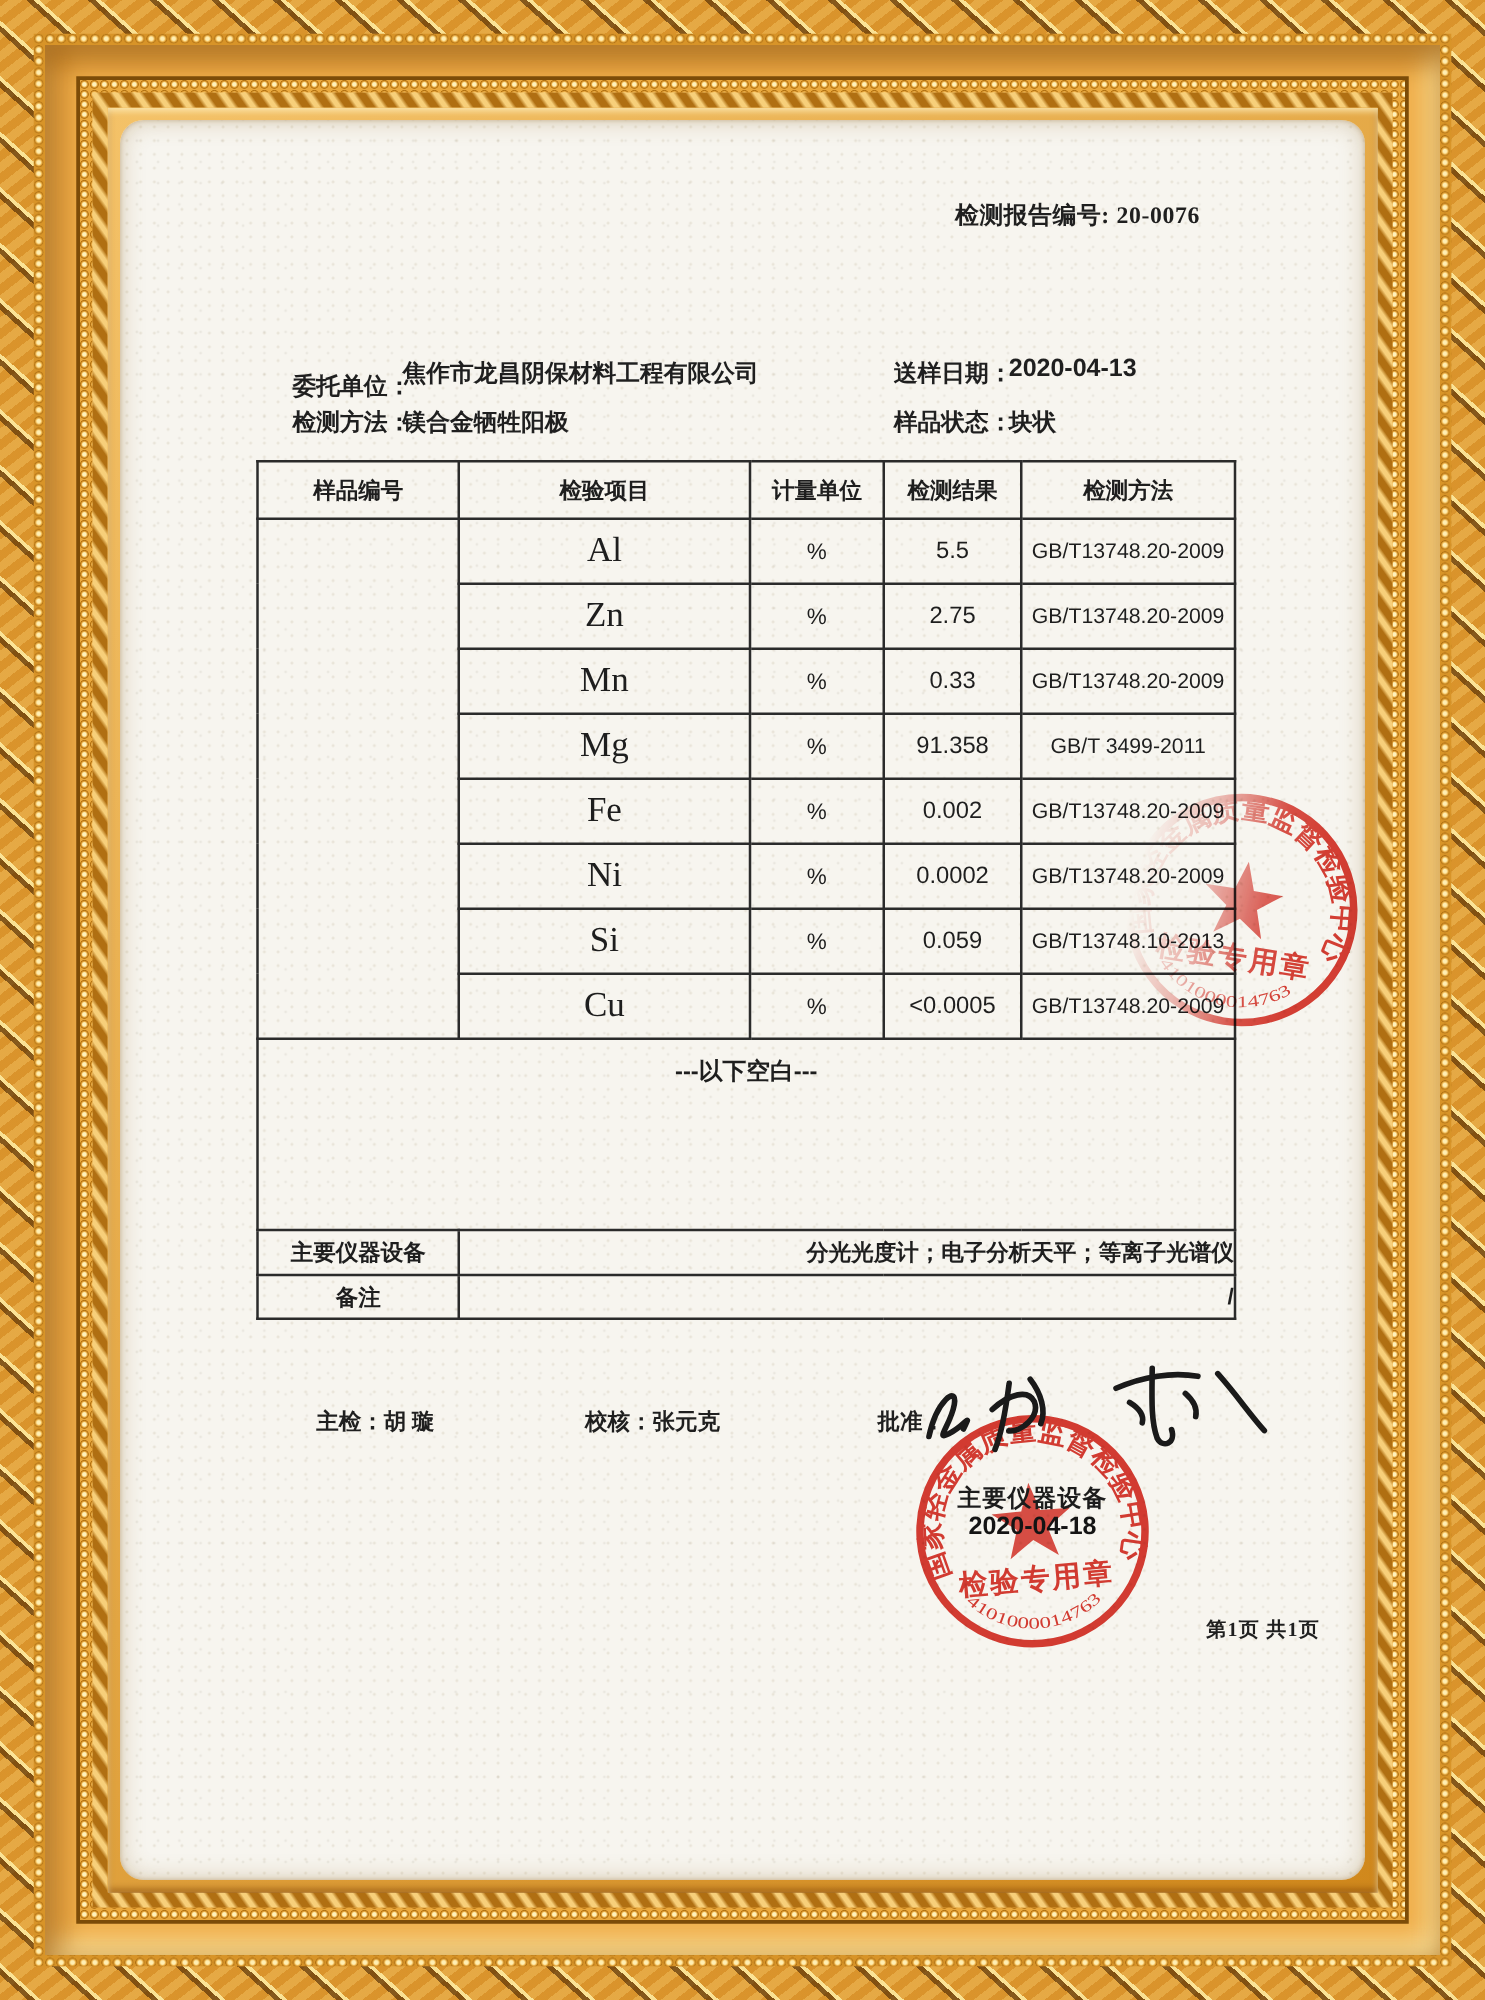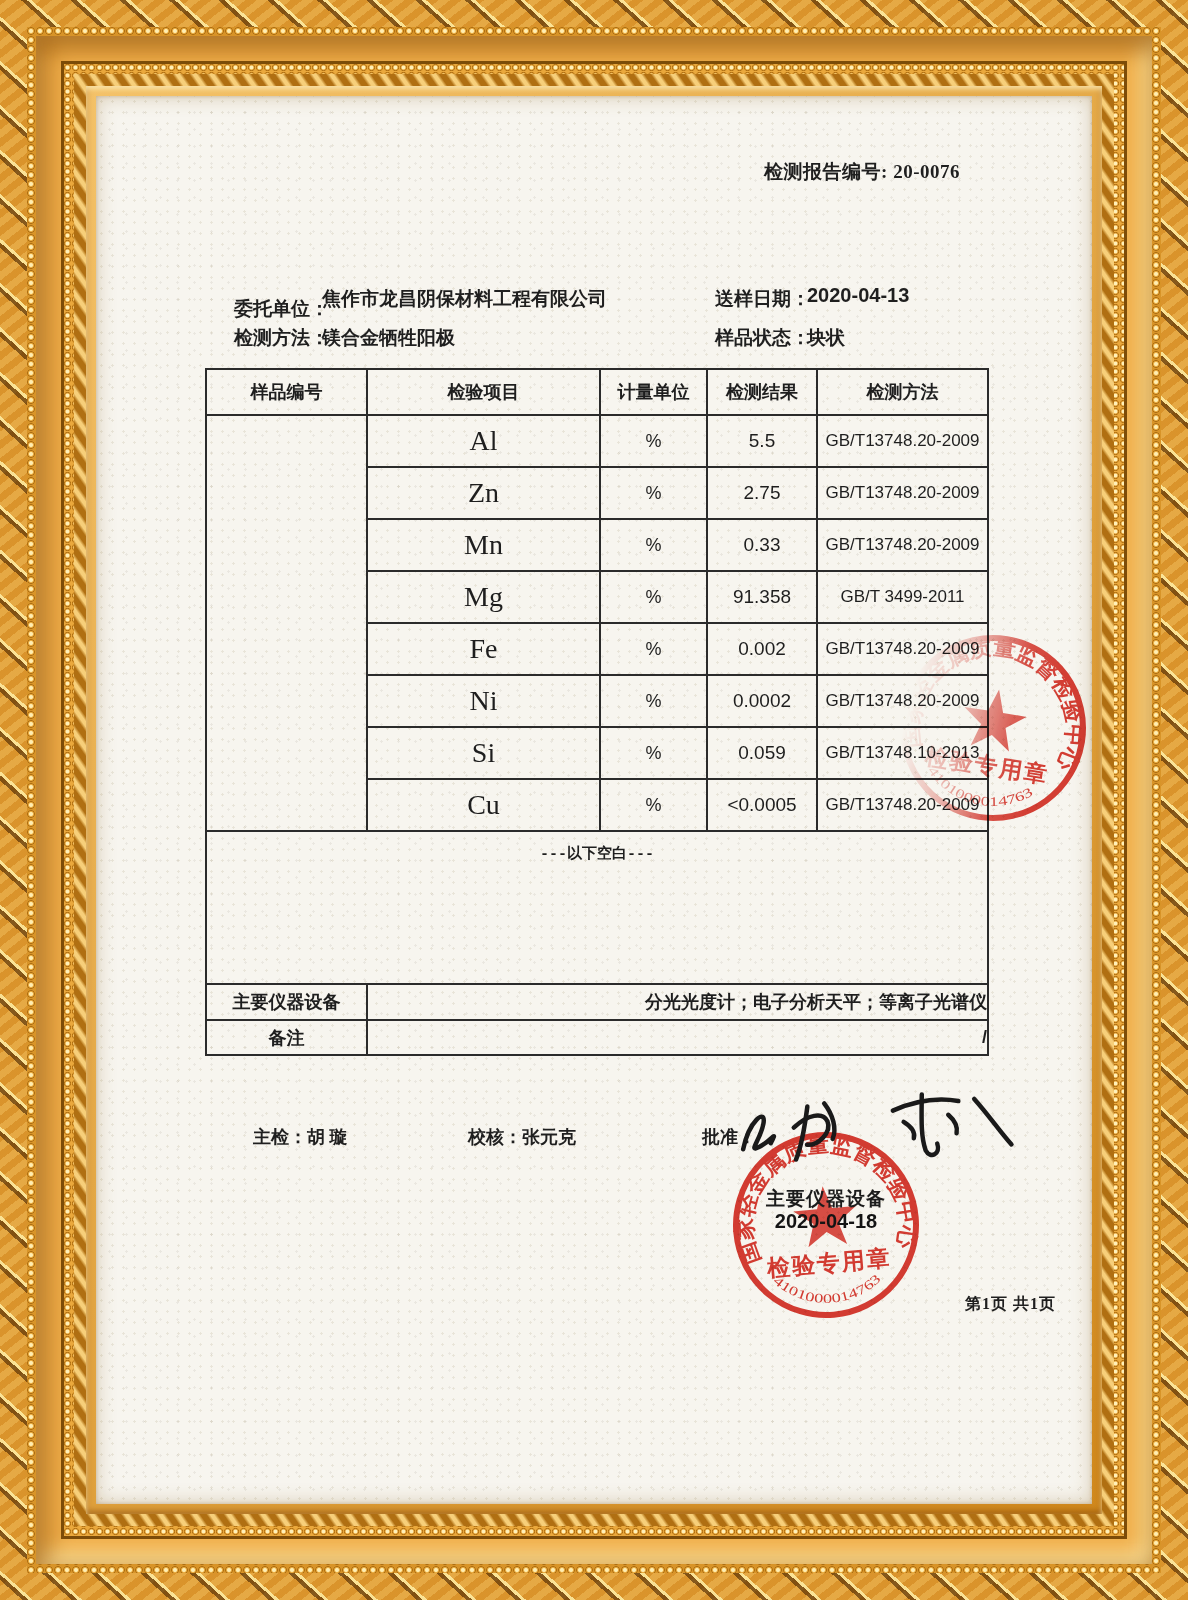--- a/index.html
+++ b/index.html
@@ -52,43 +52,44 @@
   .paper{
     position:relative;width:100%;height:100%;overflow:hidden;
     background-color:#f7f5ef;
     background-image:
       radial-gradient(rgba(160,140,100,.16) 1px, rgba(0,0,0,0) 1.4px),
       radial-gradient(rgba(120,110,90,.10) 1px, rgba(0,0,0,0) 1.3px);
     background-size:11px 11px,17px 17px;
     background-position:0 0,5px 8px;
     box-shadow:inset 0 0 20px rgba(140,95,25,.30), inset 0 0 4px rgba(140,95,25,.35);
     color:#1f1f1f;
+    border-radius:19px;
   }
   .abs{position:absolute;}
   .report-no{top:63px;right:132px;font-size:19px;font-weight:600;letter-spacing:.5px;}
   .title{
     top:114px;left:50%;transform:translateX(-50%);
     font-size:29px;font-weight:700;letter-spacing:1.5px;white-space:nowrap;
     border-bottom:2.5px solid #1a1a1a;padding:0 4px 5px 4px;color:#141414;
   }
   .f-label,.f-value{font-size:19px;font-weight:600;white-space:nowrap;}
   .sans{font-family:"Liberation Sans","DejaVu Sans",sans-serif;}
   .date-val{font-size:20px;font-weight:700;}
   
   .results{left:109px;top:272px;z-index:2;}
   table{border-collapse:collapse;table-layout:fixed;width:782px;}
   td{border:2px solid #2b2b2b;text-align:center;vertical-align:middle;padding:0;
-     font-family:Liberation Mono, monospace;color:#1e1e1e;}
+     font-family:Liberation Sans, sans-serif;color:#1e1e1e;}
   tr.hdr td{height:44px;font-size:18px;font-weight:600;}
   tr.data td{height:50px;}
   td.item{font-family:Liberation Serif, serif;font-size:28px;}
   td.unit{font-family:"Liberation Sans","DejaVu Sans",sans-serif;font-size:18px;}
   td.result{font-family:"Liberation Sans","DejaVu Sans",sans-serif;font-size:19px;}
   td.method{font-family:"Liberation Sans","DejaVu Sans",sans-serif;font-size:17px;}
-  td.blank-cell{height:139px;vertical-align:top;padding-top:12px;font-size:15px;font-weight:600;text-align:center;}
+  td.blank-cell{height:139px;vertical-align:top;padding-top:12px;font-size:19px;font-weight:600;text-align:center;}
   tr.instr td{height:34px;font-size:18px;font-weight:600;}
   tr.rem td{height:33px;font-size:18px;font-weight:600;}
   td.lval{text-align:right;padding-left:12px;}
   
   .note{left:132px;top:940px;font-size:17.5px;font-weight:600;letter-spacing:.5px;}
   .sig{top:1029px;font-size:18px;font-weight:600;white-space:nowrap;}
   .footer{left:869px;top:1198px;font-size:16px;font-weight:600;letter-spacing:1px;z-index:7;}
   
   .stamp{width:200px;height:200px;z-index:4;mix-blend-mode:multiply;}
   .stampA{

